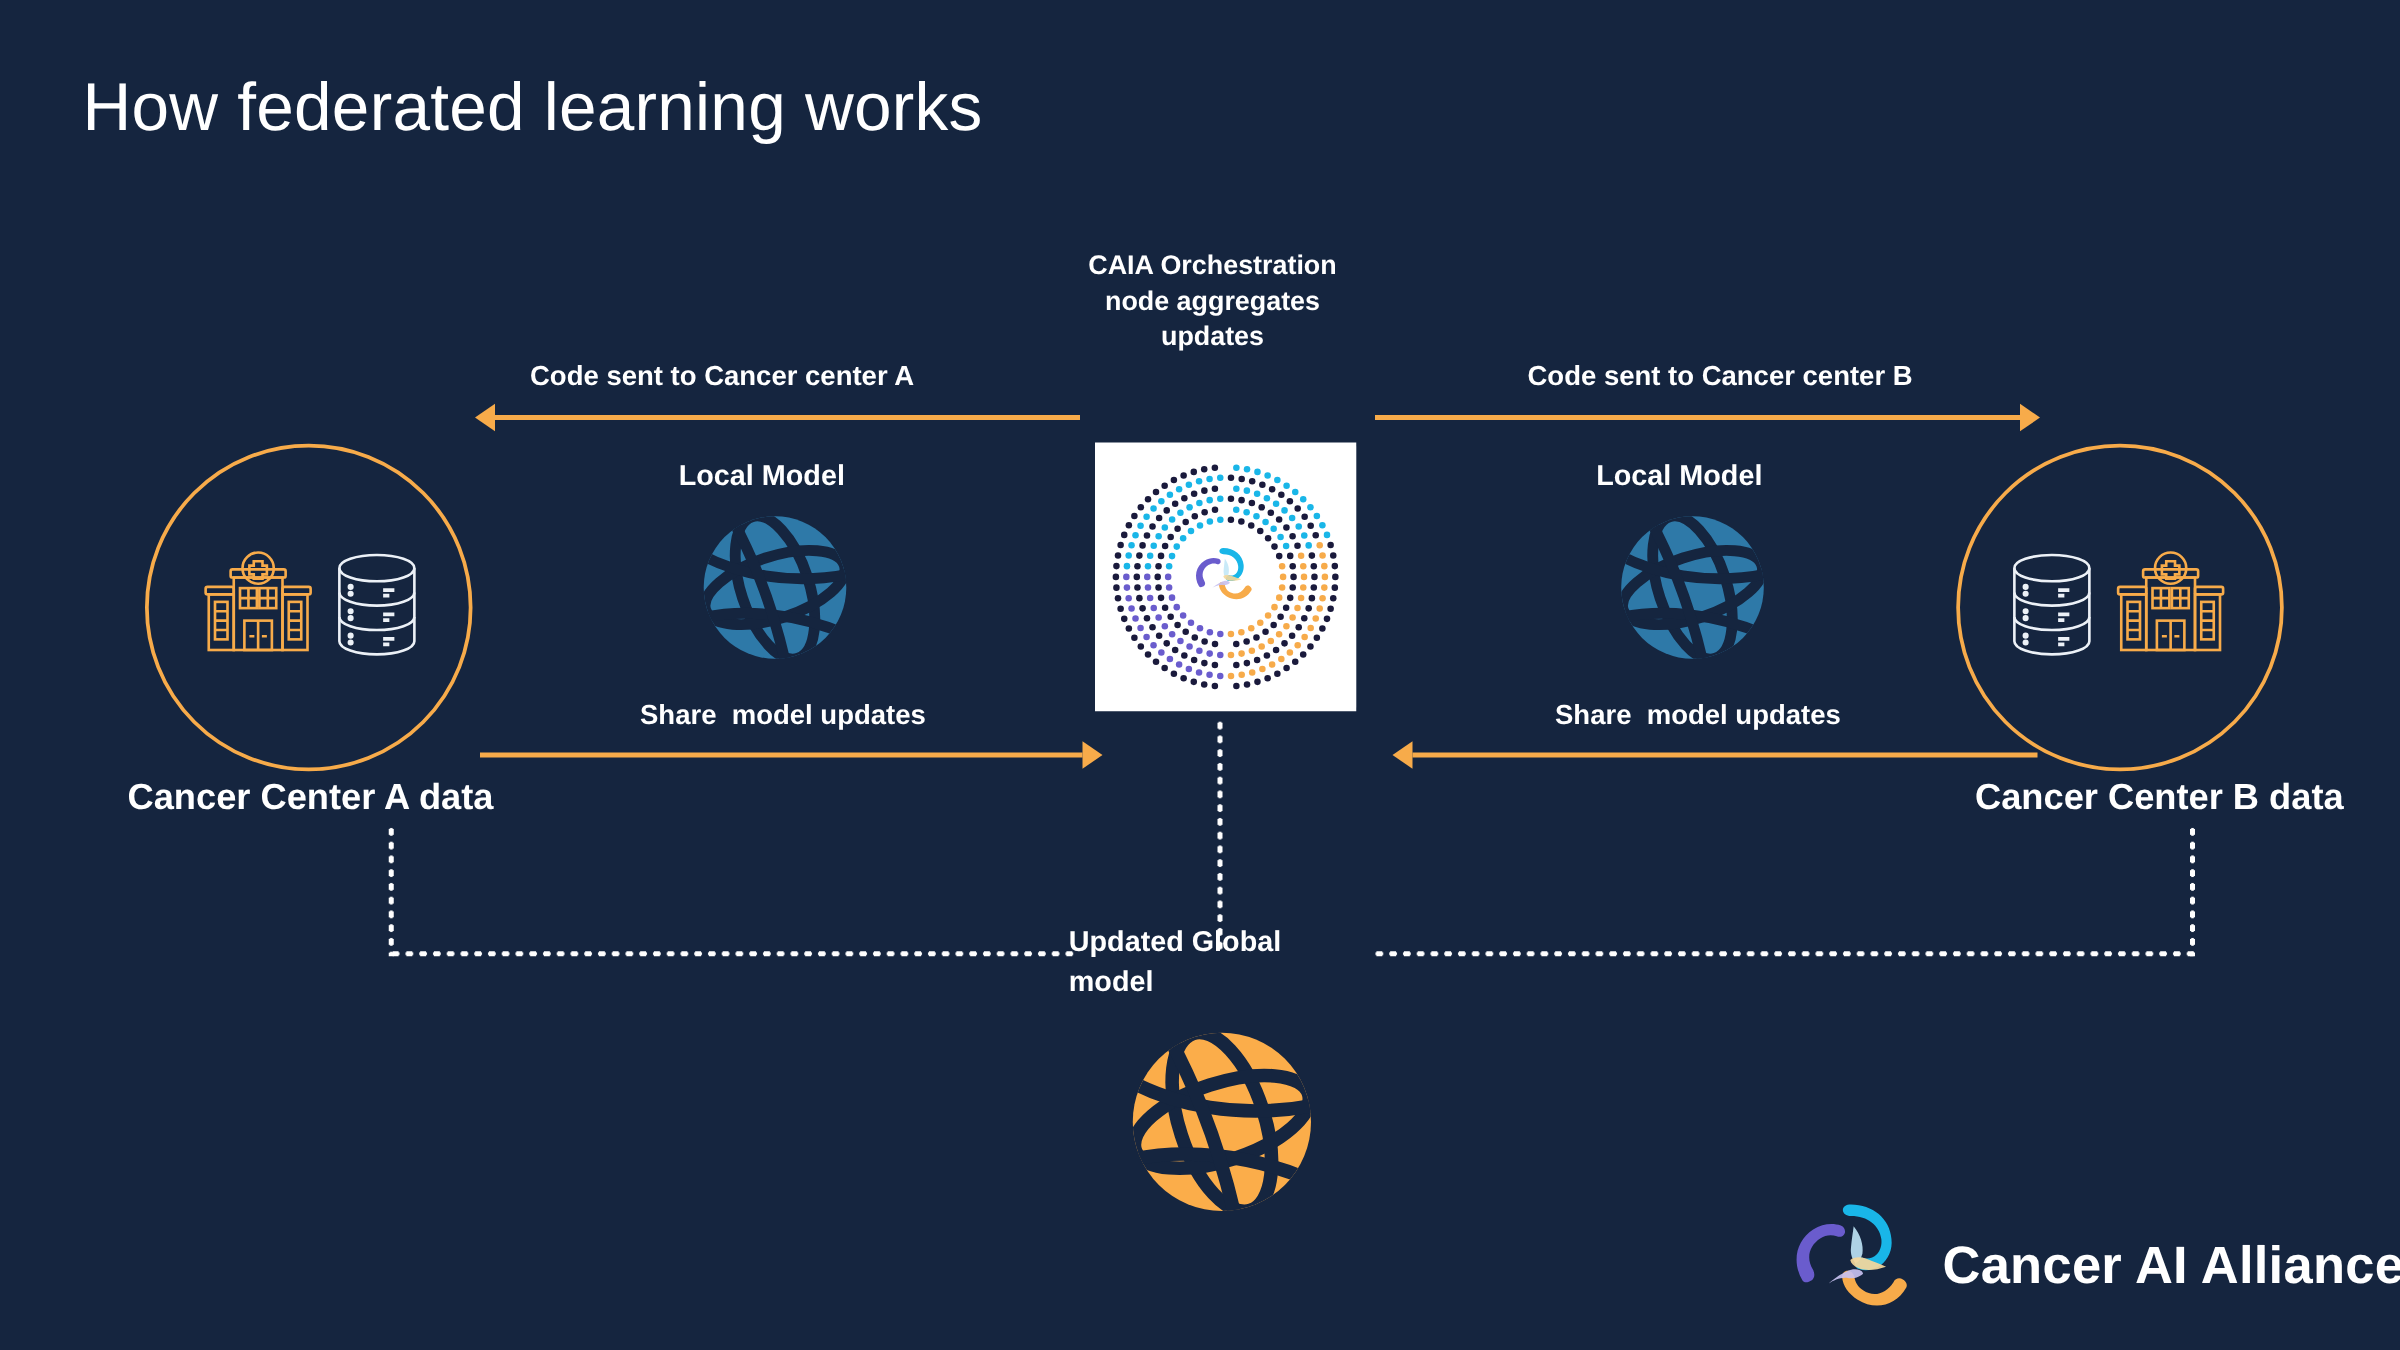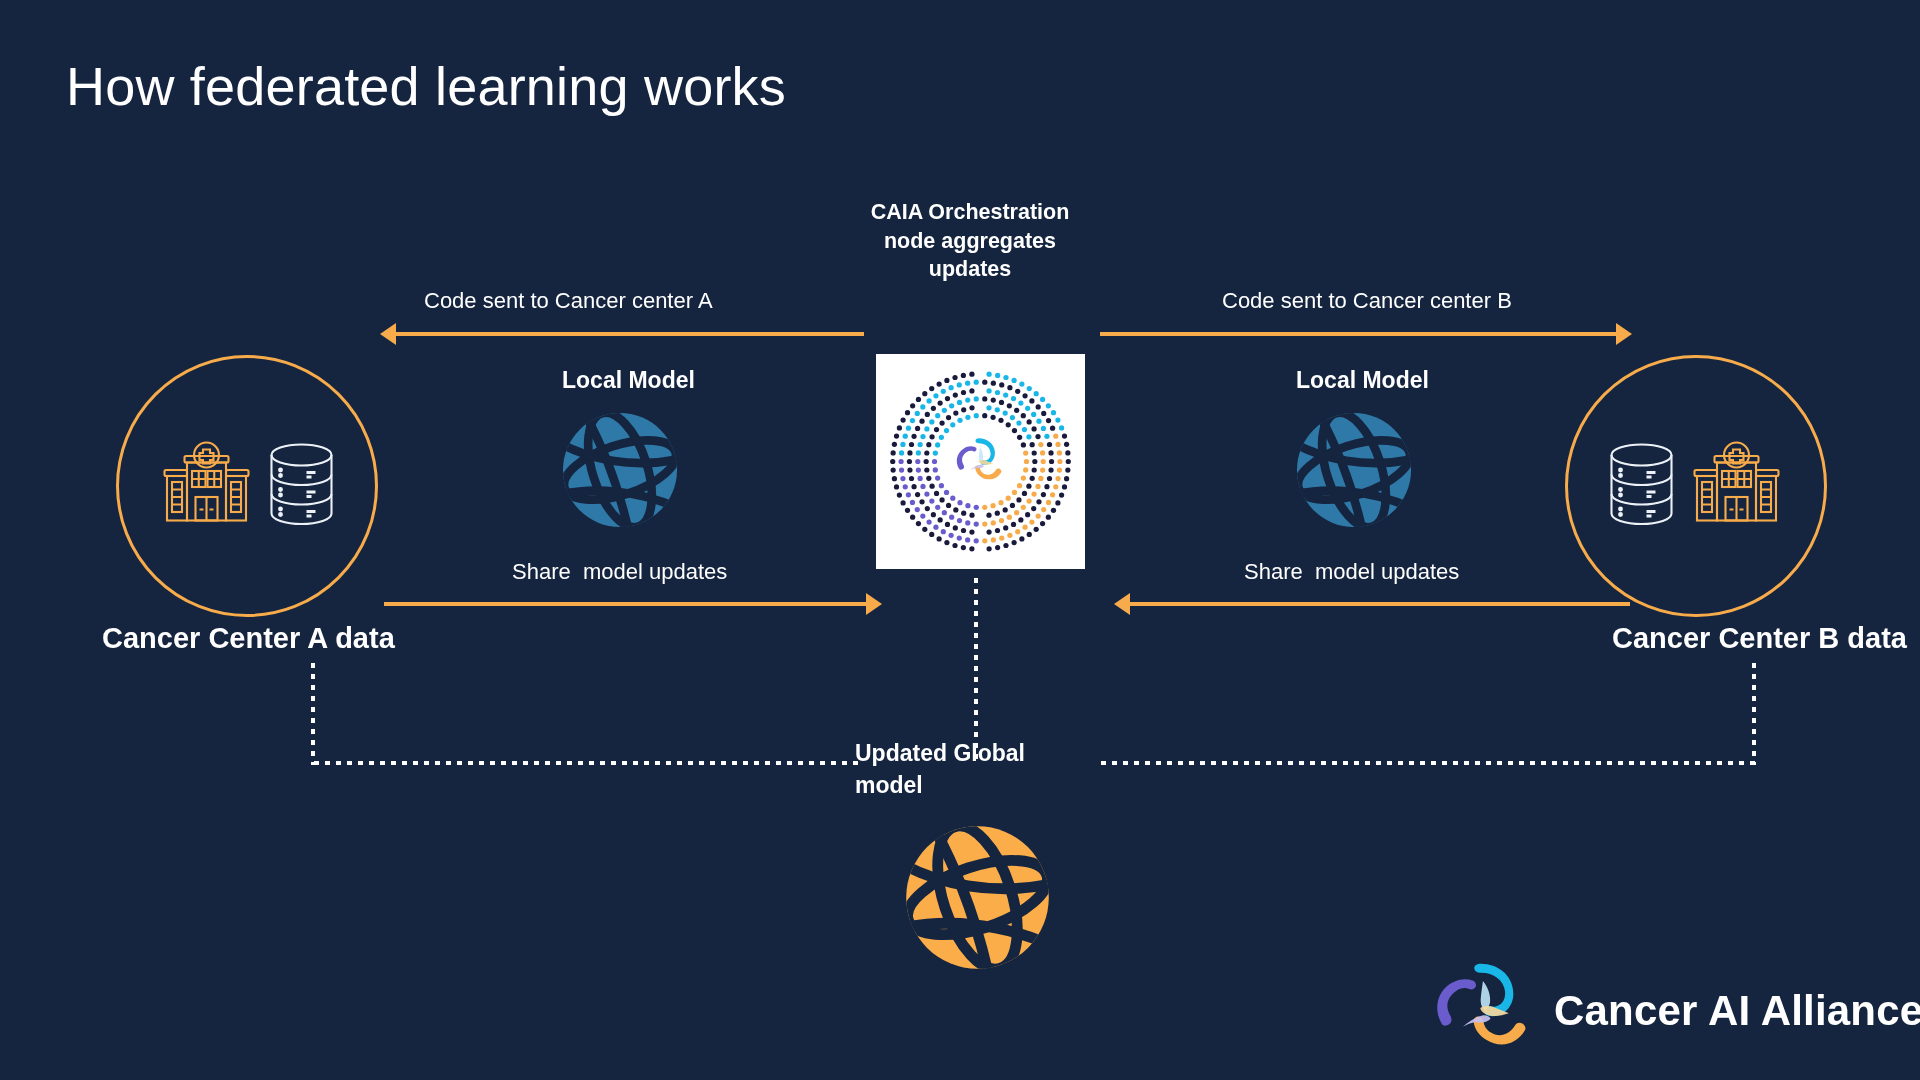--- a/index.html
+++ b/index.html
@@ -77,31 +77,30 @@
   }
 
   .center-label {
     position: absolute;
     font-size: 29px;
     font-weight: bold;
     color: #ffffff;
     white-space: nowrap;
   }
   #center-a-label { left: 102px; top: 622px; }
-  #center-b-label { left: 1580px; top: 622px; margin-left: 32px; }
+  #center-b-label { left: 1580px; top: 622px; }
 
   
   .local-model-label {
     position: absolute;
     font-size: 23px;
     font-weight: bold;
     color: #ffffff;
     white-space: nowrap;
     text-align: center;
-    margin-left: 19px;
   }
   #local-model-a-label { left: 543px; top: 367px; }
   #local-model-b-label { left: 1277px; top: 367px; }
 
   .globe { position: absolute; }
   #globe-a { left: 558px; top: 408px; width: 124px; height: 124px; }
   #globe-b { left: 1292px; top: 408px; width: 124px; height: 124px; }
   #globe-global { left: 900px; top: 820px; width: 155px; height: 155px; }
 
   
@@ -115,21 +114,21 @@
     width: 0; height: 0;
     border-top: 11px solid transparent;
     border-bottom: 11px solid transparent;
   }
   .arrow-head.left  { border-right: 16px solid #f7ab4a; }
   .arrow-head.right { border-left: 16px solid #f7ab4a; }
 
   .arrow-label {
     position: absolute;
     font-size: 22px;
-    font-weight: 400;
+    font-weight: 700;
     color: #ffffff;
     white-space: pre;
   }
 
   
   .dot-h {
     position: absolute;
     height: 4px;
     background-image: radial-gradient(circle, #ffffff 48%, rgba(0,0,0,0) 52%);
     background-size: 11px 4px;

